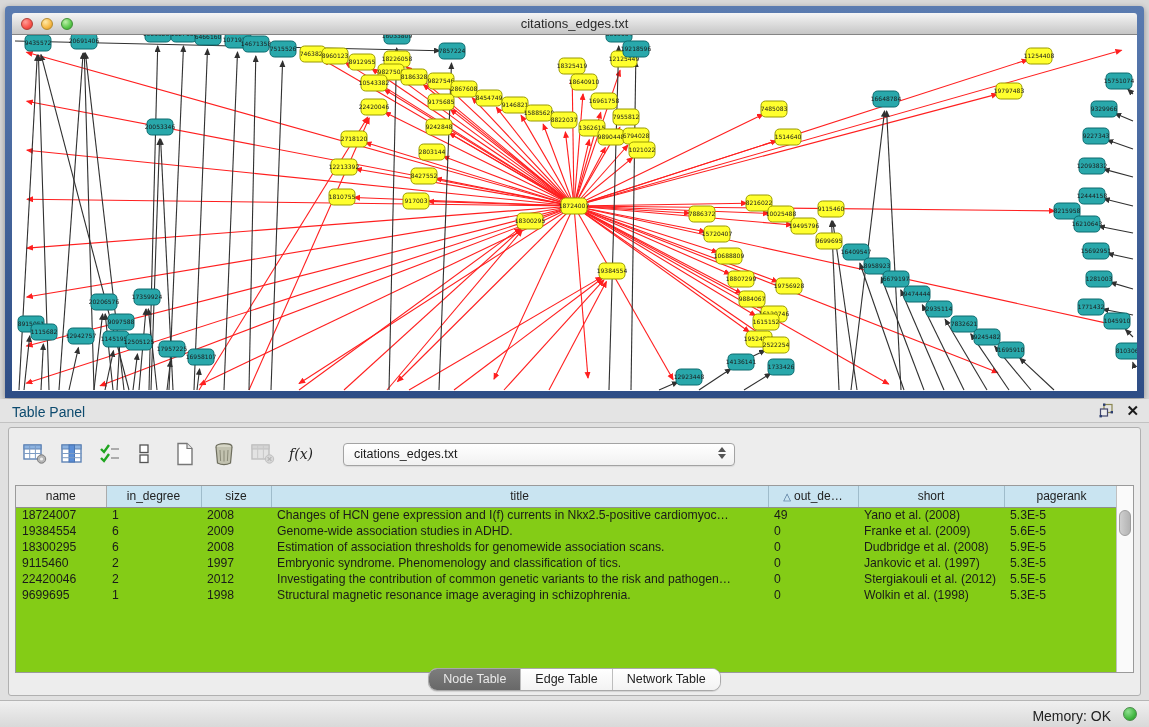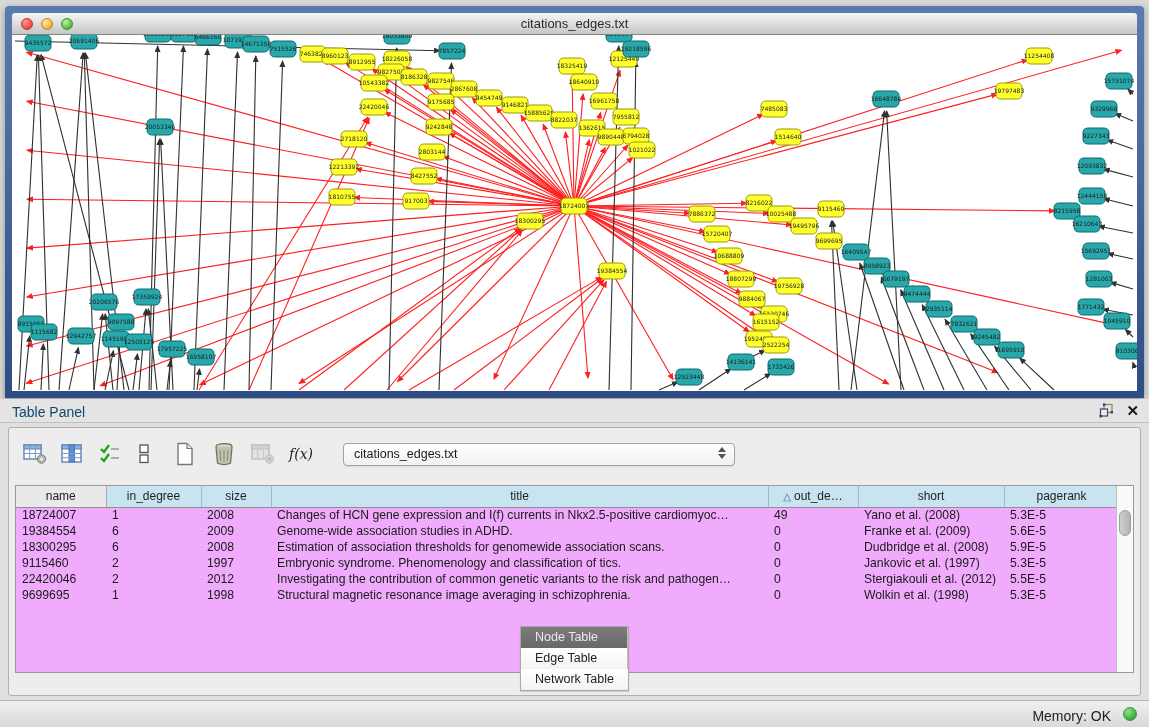--- a/index.html
+++ b/index.html
@@ -39,38 +39,38 @@
           background:transparent; border:none; }
   .fx { font-family:"DejaVu Serif", serif; font-style:italic; font-size:14px; color:#222; }
   .combo { margin-left:16px; width:392px; height:23px; border:1px solid #a3a3a3; border-radius:4px;
            background:linear-gradient(#ffffff,#f1f1f1); position:relative; font-size:12.5px; color:#1a1a1a;
            line-height:21px; padding-left:10px; box-shadow:0 1px 1px rgba(0,0,0,.08);}
   .combo-arrows { position:absolute; right:8px; top:3px; display:flex; flex-direction:column; gap:2px; }
   .combo-arrows span { width:0; height:0; border-left:4px solid transparent; border-right:4px solid transparent; }
   .arr-up { border-bottom:5px solid #555; }
   .arr-dn { border-top:5px solid #555; }
 
-  .tablewrap { position:absolute; left:6px; right:6px; top:57px; height:188px; background:#f0abfc;
+  .tablewrap { position:absolute; left:6px; right:6px; top:57px; height:188px; background:#84cc16;
                border:1px solid #9a9a9a; }
   table.attr { border-collapse:collapse; table-layout:fixed; width:1103px; }
   table.attr th { height:21px; font-size:12px; font-weight:normal; color:#222; text-align:center;
                   background:#c9e4f1; border-right:1px solid #9fbccb; border-bottom:1px solid #8f8f8f;
                   overflow:hidden; white-space:nowrap; }
   table.attr th.plain { background:#e9e9e9; border-right:1px solid #ababab; }
   .sort-tri { color:#42688f; font-size:10px; margin-right:3px; }
   table.attr td { height:16px; font-size:12.2px; color:#1a1a1a; padding:0 6px; white-space:nowrap;
                   overflow:hidden; text-overflow:clip; }
   .vscroll { position:absolute; right:0; top:0; bottom:0; width:17px; background:#fafafa;
              border-left:1px solid #c0c0c0; }
   .vthumb { position:absolute; left:2px; top:24px; width:12px; height:26px; border-radius:7px;
             background:linear-gradient(90deg,#cfcfcf,#b3b3b3); border:1px solid #9d9d9d; }
 
   .tabsrow { position:absolute; left:0; right:0; bottom:4px; display:flex; justify-content:center; }
-  .seg { display:flex; border:1px solid #a9a9a9; border-radius:0; overflow:hidden; background:#fdfdfd;
-         box-shadow:0 1px 1px rgba(0,0,0,.12);flex-direction:column; }
+  .seg { display:flex; border:1px solid #a9a9a9; border-radius:9px; overflow:hidden; background:#fdfdfd;
+         box-shadow:0 1px 1px rgba(0,0,0,.12); }
   .seg-item { font-size:12.5px; color:#222; padding:3px 14px; height:21px; line-height:15px;
               border-right:1px solid #bdbdbd; background:linear-gradient(#ffffff,#f3f3f3); }
   .seg-item:last-child { border-right:none; }
   .seg-item.active { background:linear-gradient(#7d7d7d,#686868); color:#e9e9e9; }
 
   .statusbar { position:absolute; left:0; bottom:0; width:1149px; height:27px;
                background:linear-gradient(#f0f0f0,#d9d9d9); border-top:1px solid #b5b5b5; }
   .mem { position:absolute; right:38px; top:7px; font-size:14px; color:#222; }
   .memdot { position:absolute; right:12px; top:6px; width:14px; height:14px; border-radius:50%;
             background:radial-gradient(circle at 35% 30%, #8fe08f, #3cb43c 65%, #2e8f2e); border:1px solid #4b8a4b; }

